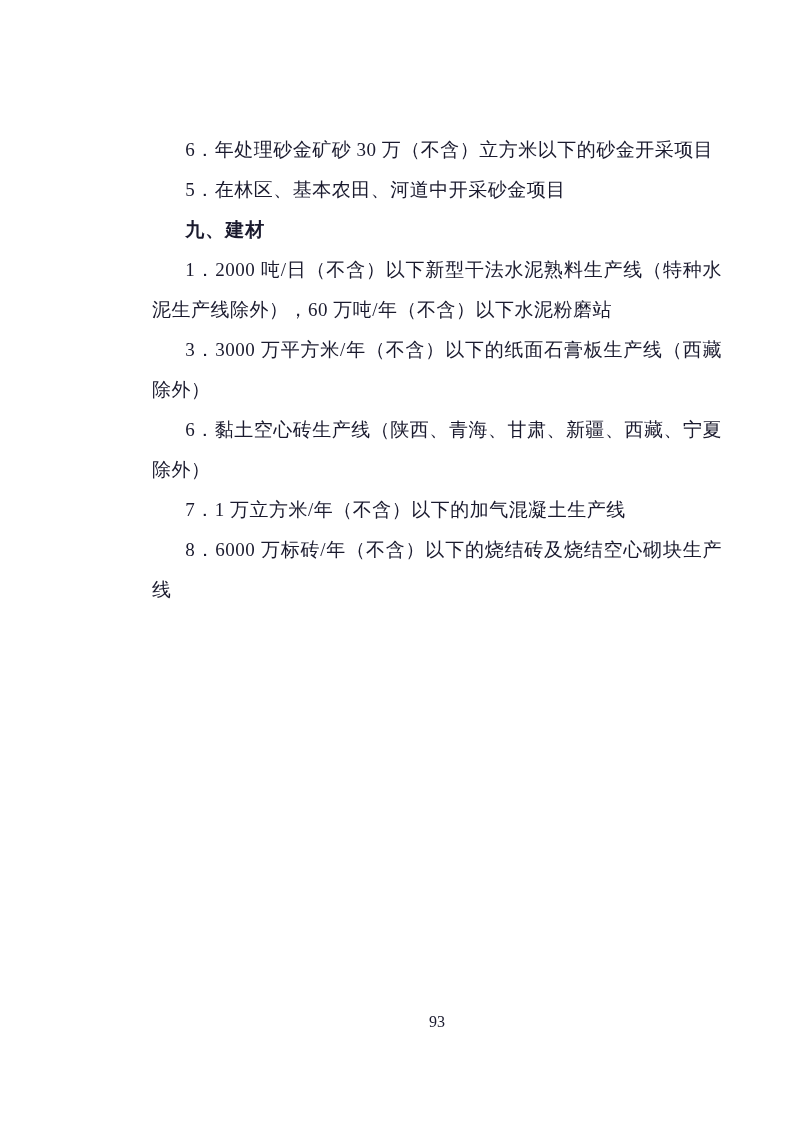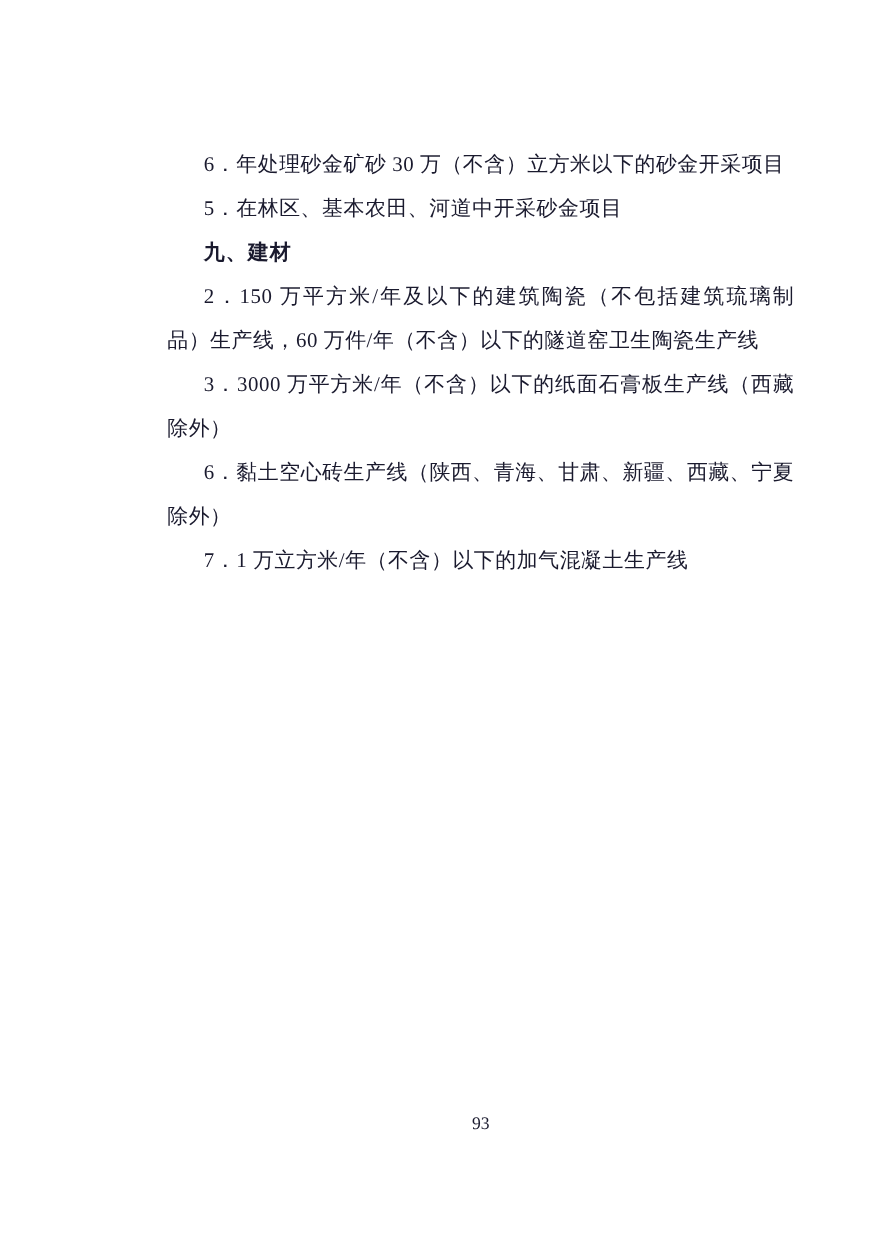--- a/index.html
+++ b/index.html
@@ -50,19 +50,20 @@
   }
 </style>
 </head>
 <body>
 
 <div class="page">
   <div class="content">
     <p class="para">6．年处理砂金矿砂 30 万（不含）立方米以下的砂金开采项目</p>
     <p class="para">5．在林区、基本农田、河道中开采砂金项目</p>
     <p class="para heading">九、建材</p>
-    <p class="para">2．150 万平方米/年及以下的建筑陶瓷（不包括建筑琉璃制品）生产线，60 万件/年（不含）以下的隧道窑卫生陶瓷生产线</p>
+    <p class="para">1．2000 吨/日（不含）以下新型干法水泥熟料生产线（特种水泥生产线除外），60 万吨/年（不含）以下水泥粉磨站</p>
     <p class="para">3．3000 万平方米/年（不含）以下的纸面石膏板生产线（西藏除外）</p>
     <p class="para">6．黏土空心砖生产线（陕西、青海、甘肃、新疆、西藏、宁夏除外）</p>
     <p class="para">7．1 万立方米/年（不含）以下的加气混凝土生产线</p>
+    <p class="para">8．6000 万标砖/年（不含）以下的烧结砖及烧结空心砌块生产线</p>
   </div>
   <div class="page-number">93</div>
 </div>
 
 </body></html>

